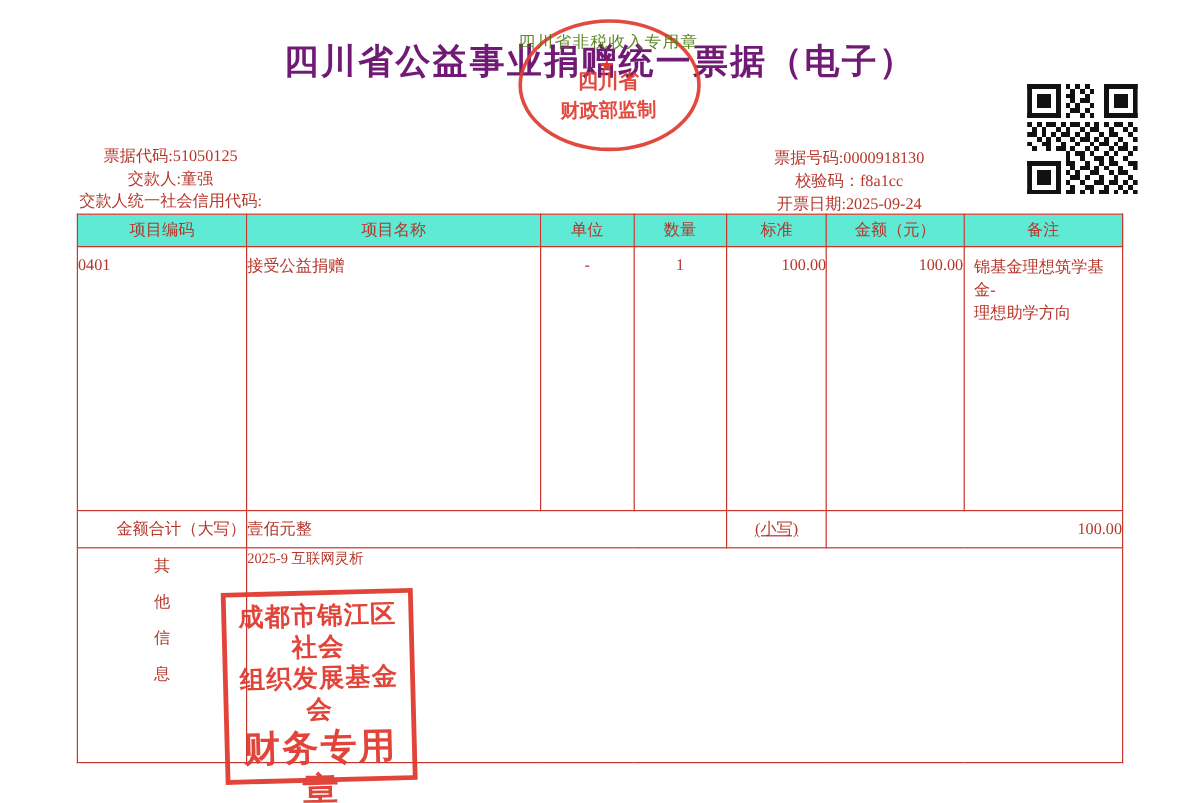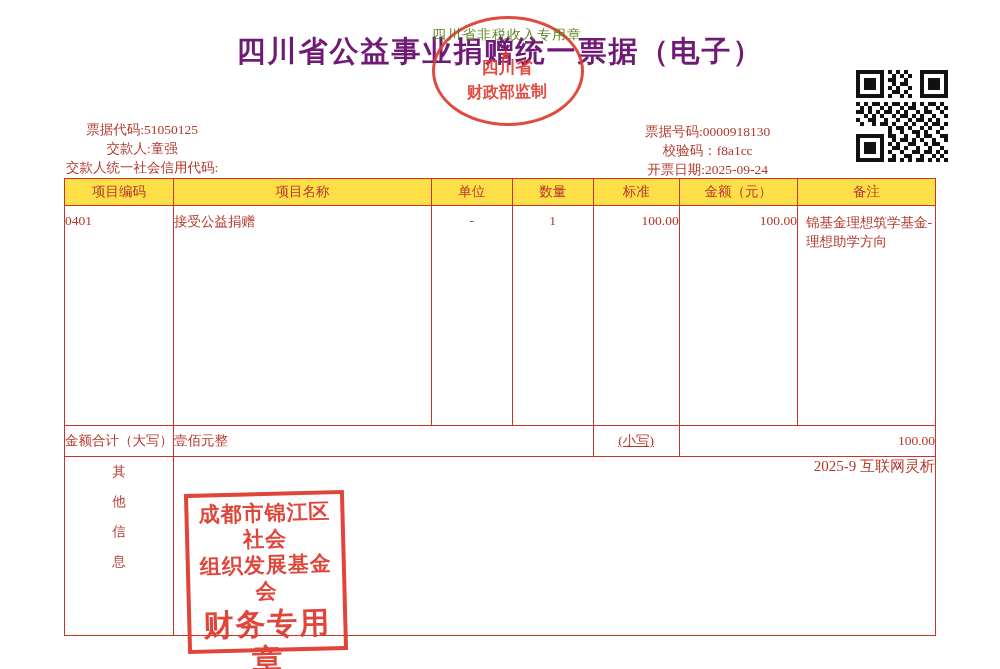--- a/index.html
+++ b/index.html
@@ -75,21 +75,21 @@
   }
   .tbl td, .tbl th {
     border: 1px solid #c8352b;
     padding: 0;
     font-weight: normal;
   }
   .tbl thead th {
     height: 26px;
     text-align: center;
     font-size: 13.5px;
-    background: #fde047;
+    background: #5eead4;
   }
   .c-code   { width: 78px; }
   .c-name   { width: 272px; }
   .c-unit   { width: 84px; }
   .c-qty    { width: 84px; }
   .c-std    { width: 88px; }
   .c-amt    { width: 122px; margin-left: 30px; }
   .c-note   { width: 144px; }
 
   .body-row td {
@@ -117,23 +117,22 @@
   }
   .other-label {
     text-align: center;
     font-size: 13.5px;
     line-height: 30px;
     padding-top: 12px;
   }
   .other-label span { display:block; }
   .other-content {
     padding: 14px 0 0 30px;
-    font-size: 15px;
+    font-size: 12px;
     position: relative;
-    text-align: right;
   }
 
   
   .footer {
     position: absolute;
     left: 64px;
     top: 612px;
     width: 872px;
     font-size: 13.5px;
     color: #b5372c;
@@ -429,21 +428,21 @@
         <td class="cell-center">-</td>
         <td class="cell-center">1</td>
         <td class="cell-right">100.00</td>
         <td class="cell-right">100.00</td>
         <td>
           <div style="padding-left:8px;line-height:19px;">锦基金理想筑学基金-</div>
           <div style="padding-left:8px;line-height:19px;">理想助学方向</div>
         </td>
       </tr>
       <tr class="total-row">
-        <td class="total-label" colspan="1" style="white-space:nowrap;width:78px;">金额合计（大写）</td>
+        <td class="total-label" colspan="1" style="white-space:nowrap;width:78px;padding-left:32px;">金额合计（大写）</td>
         <td class="total-words" colspan="3" style="border-left:none;">壹佰元整</td>
         <td class="total-small" colspan="1" style="border-left:none;text-decoration:underline;">(小写)</td>
         <td class="total-num" colspan="2" style="border-left:none;">100.00</td>
       </tr>
       <tr class="other-row">
         <td class="other-label">
           <span>其</span>
           <span>他</span>
           <span>信</span>
           <span>息</span>

